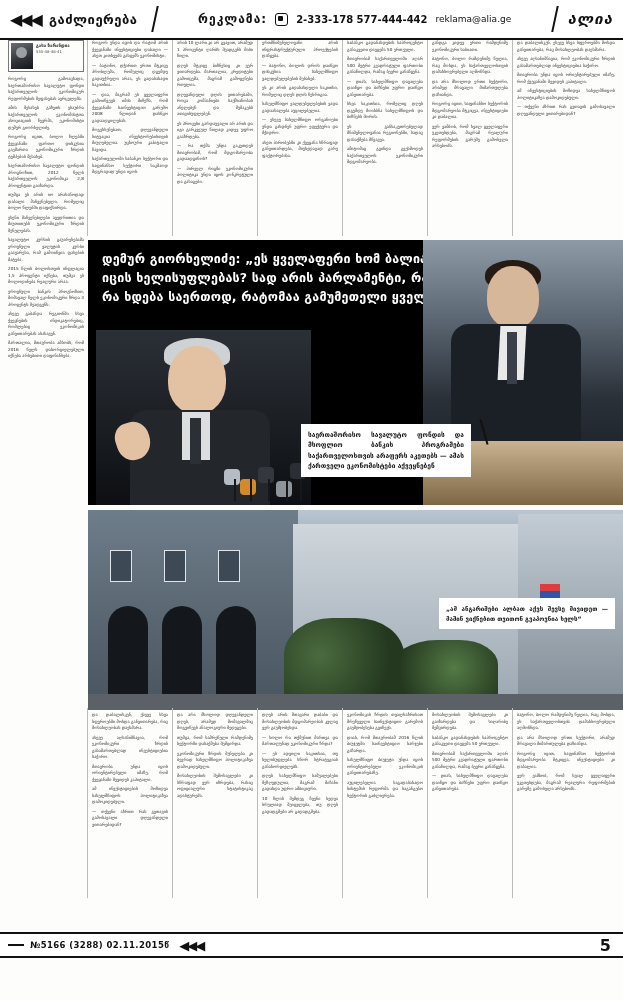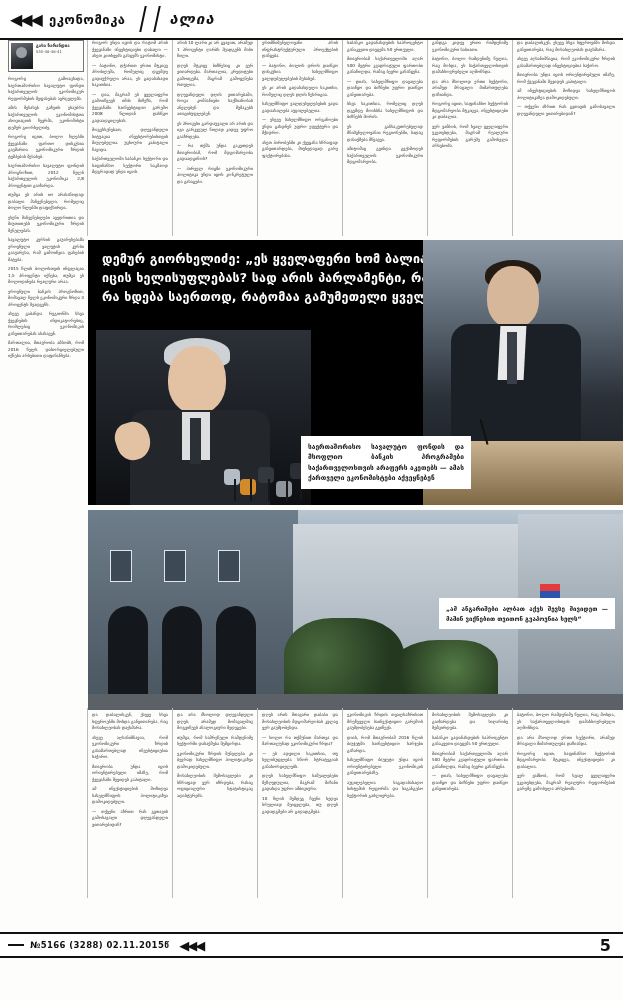--- a/index.html
+++ b/index.html
@@ -309,21 +309,21 @@
     position:absolute; left:4px; bottom:0; width:82px; height:22px;
   }
   .mic-stems i {
     position:absolute; bottom:0; width:2px; height:22px; background:#15171a; display:block;
   }
 
   
   .caption-box {
     position: absolute;
     left: 213px;
-    bottom: 16px;
+    bottom: 28px;
     width: 170px;
     background: #ffffff;
     color: #111;
     font-size: 6.6px;
     line-height: 1.55;
     font-weight: bold;
     padding: 6px 7px;
     box-sizing: border-box;
     text-align: justify;
   }
@@ -429,22 +429,28 @@
     font-size: 16px; font-weight: bold; color: #111; padding-right: 12px;
   }
 </style>
 </head>
 <body>
 
 <div class="page">
 
   <div class="masthead">
     <span class="mast-arrows">◀◀◀</span>
-    <span class="mast-section">ეკონომიკა</span>
+    <span class="mast-section">გაძლიერება</span>
     <span class="mast-sep"></span>
+    <div class="mast-ad">
+      <span class="label">რეკლამა:</span>
+      <span class="phone-glyph"></span>
+      <span class="phone">2-333-178  577-444-442</span>
+      <span class="mail">reklama@alia.ge</span>
+    </div>
     <span class="mast-sep"></span>
     <span class="mast-right">ალია</span>
   </div>
 
   <div class="content">
 
     <div class="col" style="left:8px; width:76px; height:858px;">
       <div class="author-box">
         <div class="author-photo"></div>
         <div class="author-meta">

